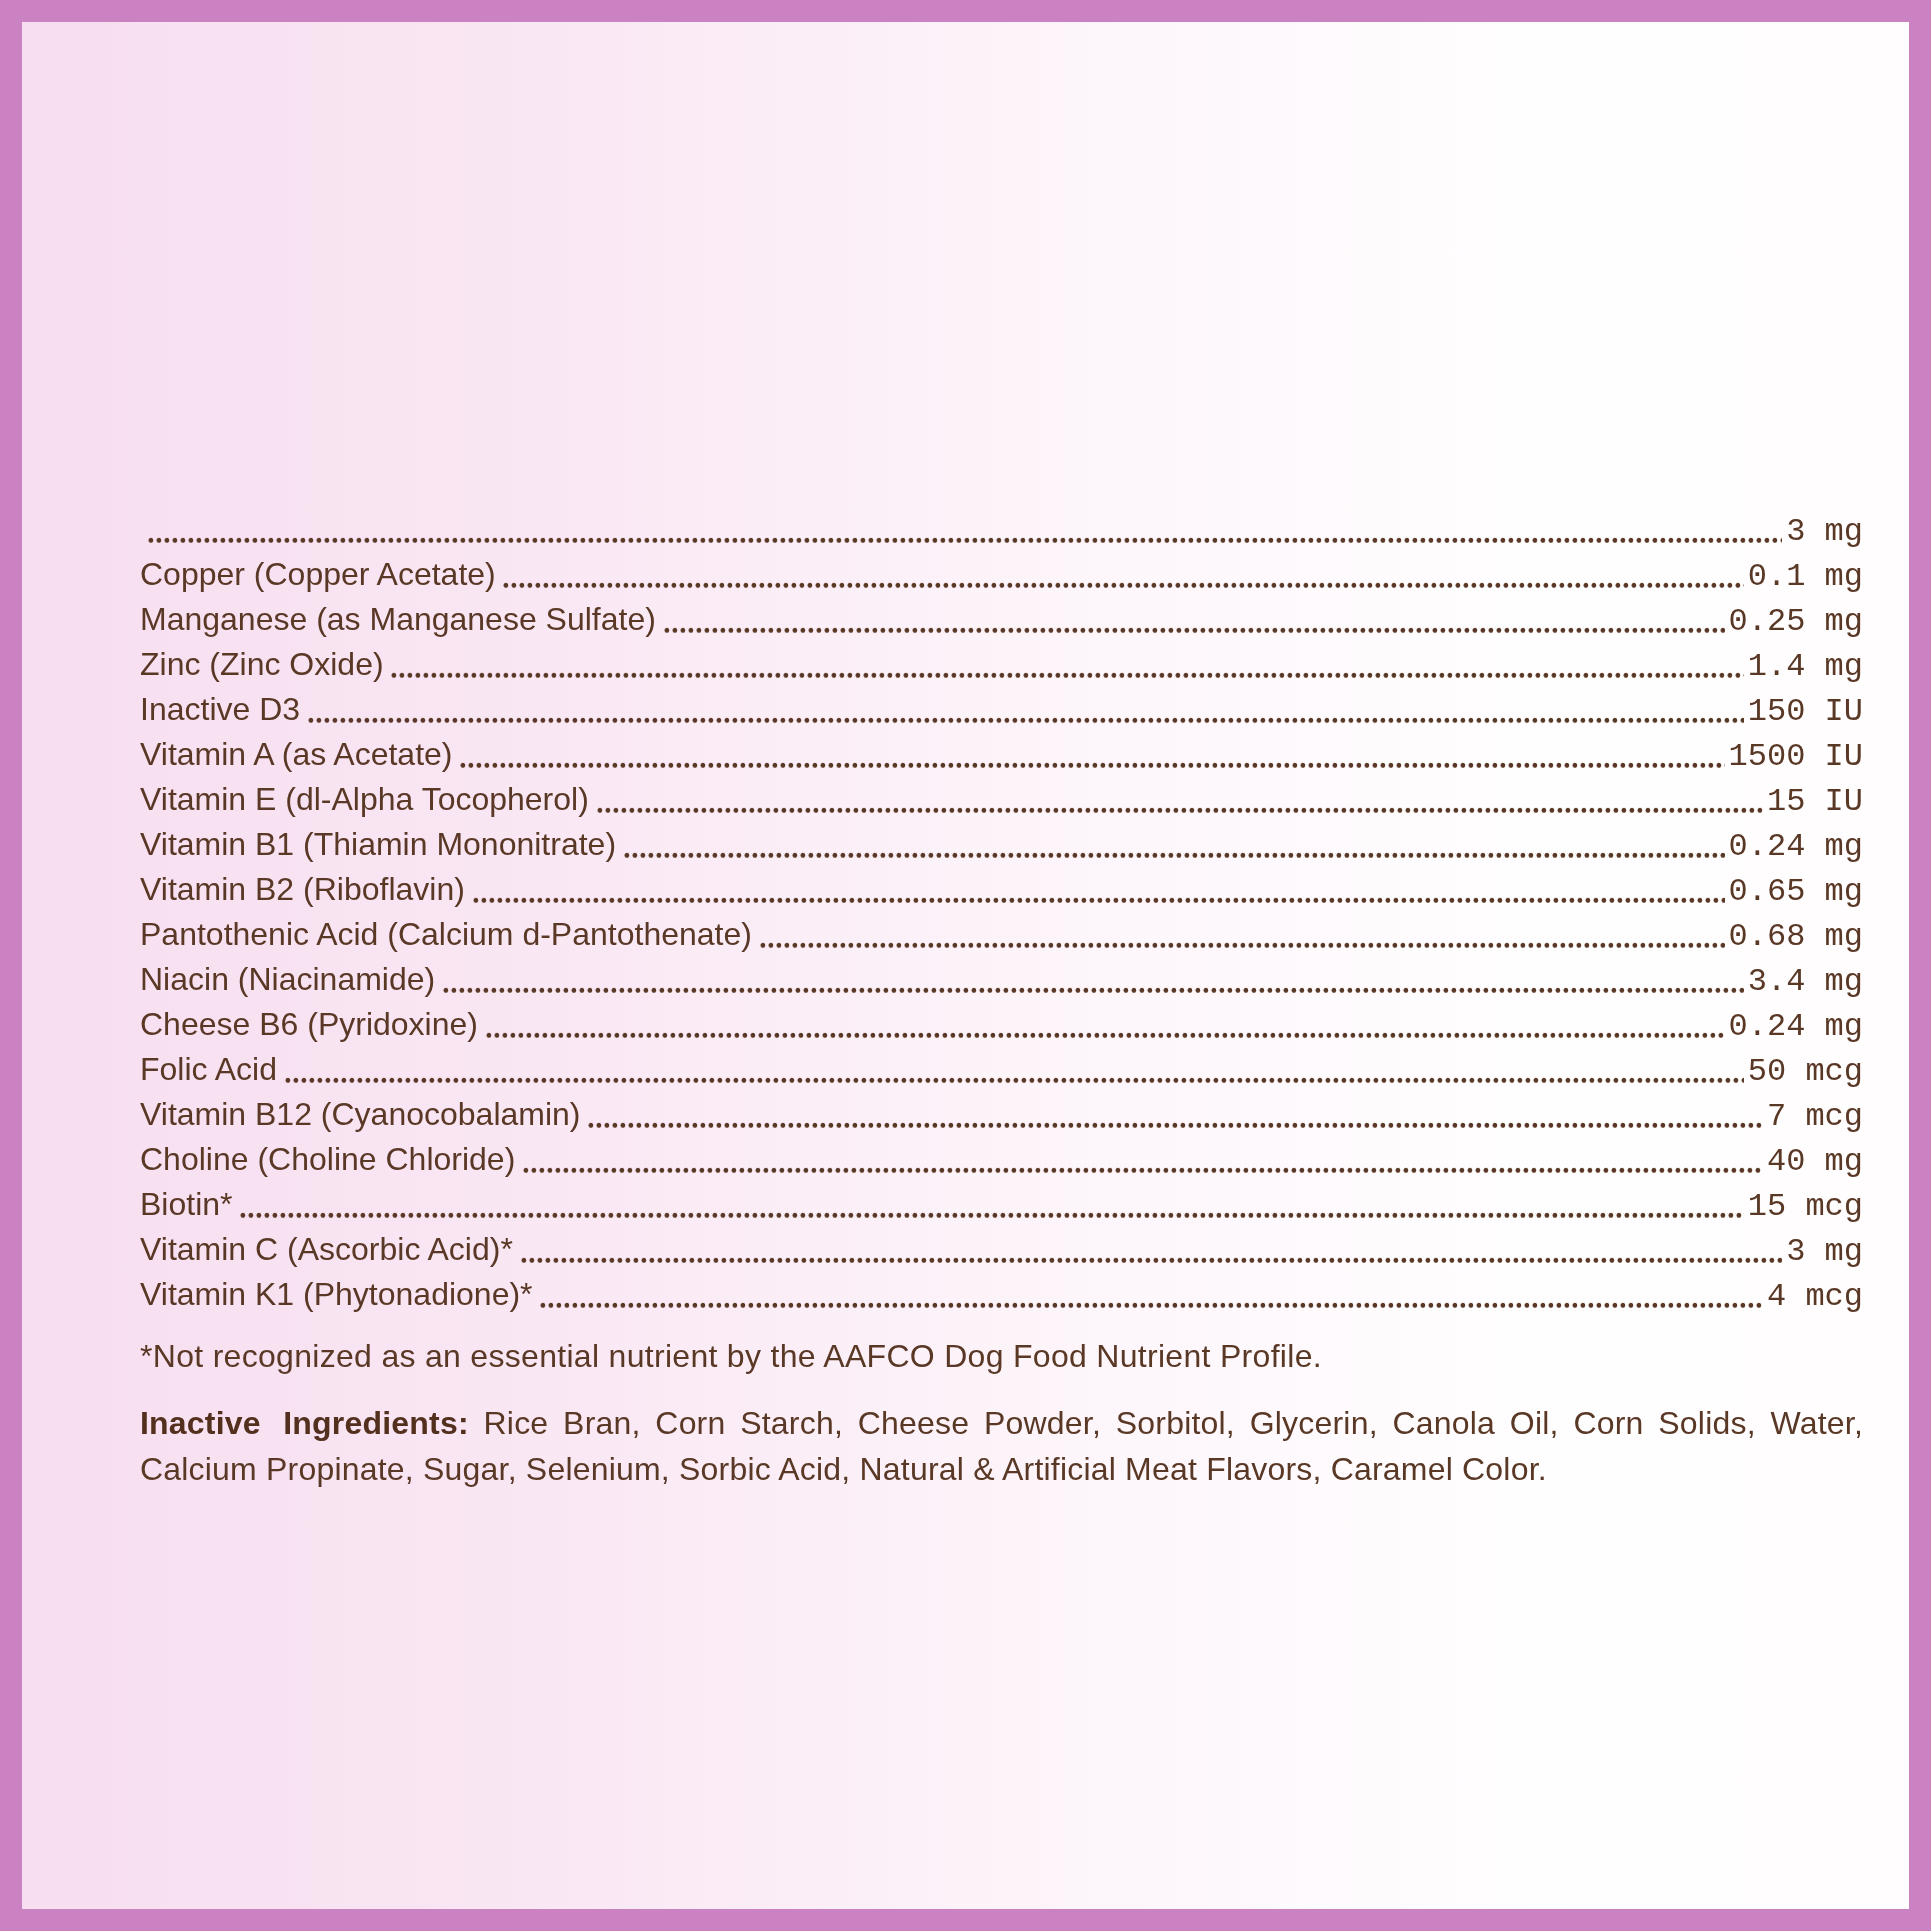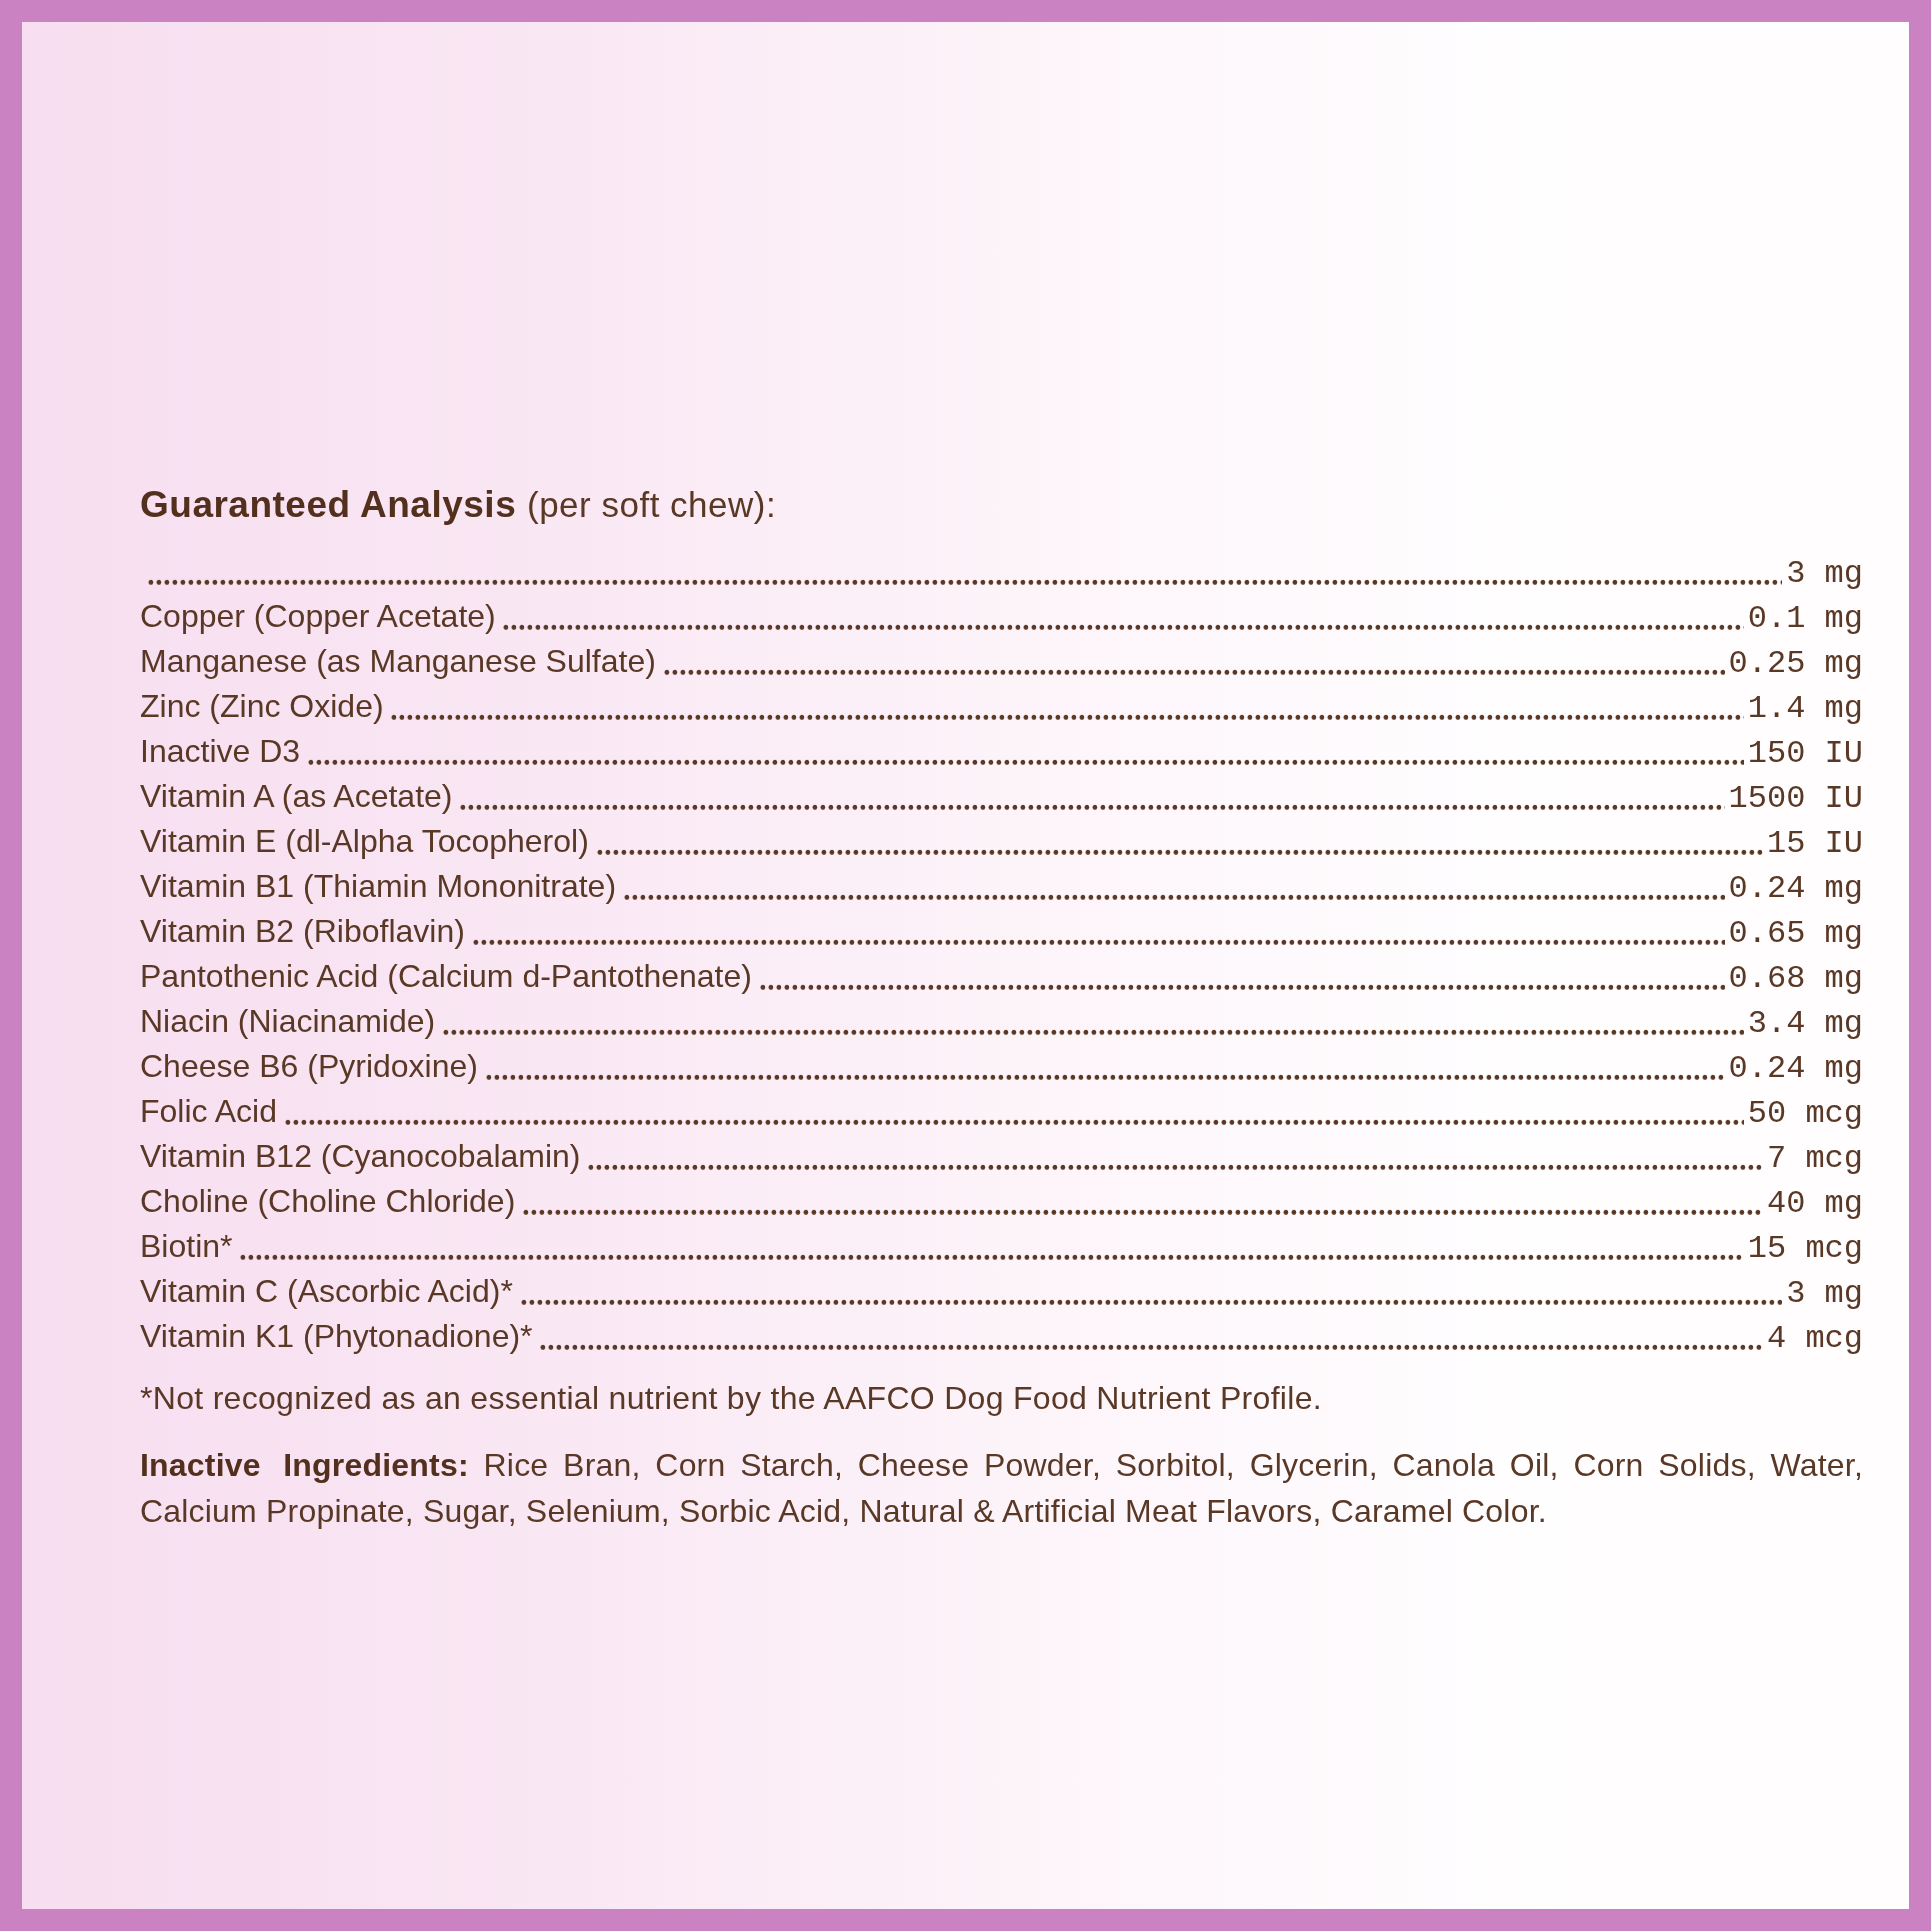--- a/index.html
+++ b/index.html
@@ -95,25 +95,20 @@
     word-spacing: 7.7px;
   }
 </style>
 </head>
 <body>
 
 <div class="frame">
   <div class="label-bg">
     <div class="content">
 
-      <div class="heading">
-        <span class="title">Guaranteed Analysis</span>
-        <span> </span>
-        <span class="suffix">(per soft chew):</span>
-      </div>
 
       <div class="rows">
 
           <div class="row">
             <span class="leader"></span>
             <span class="row-value">3 mg</span>
           </div>
 
           <div class="row">
             <span class="row-label">Copper (Copper Acetate)</span>

